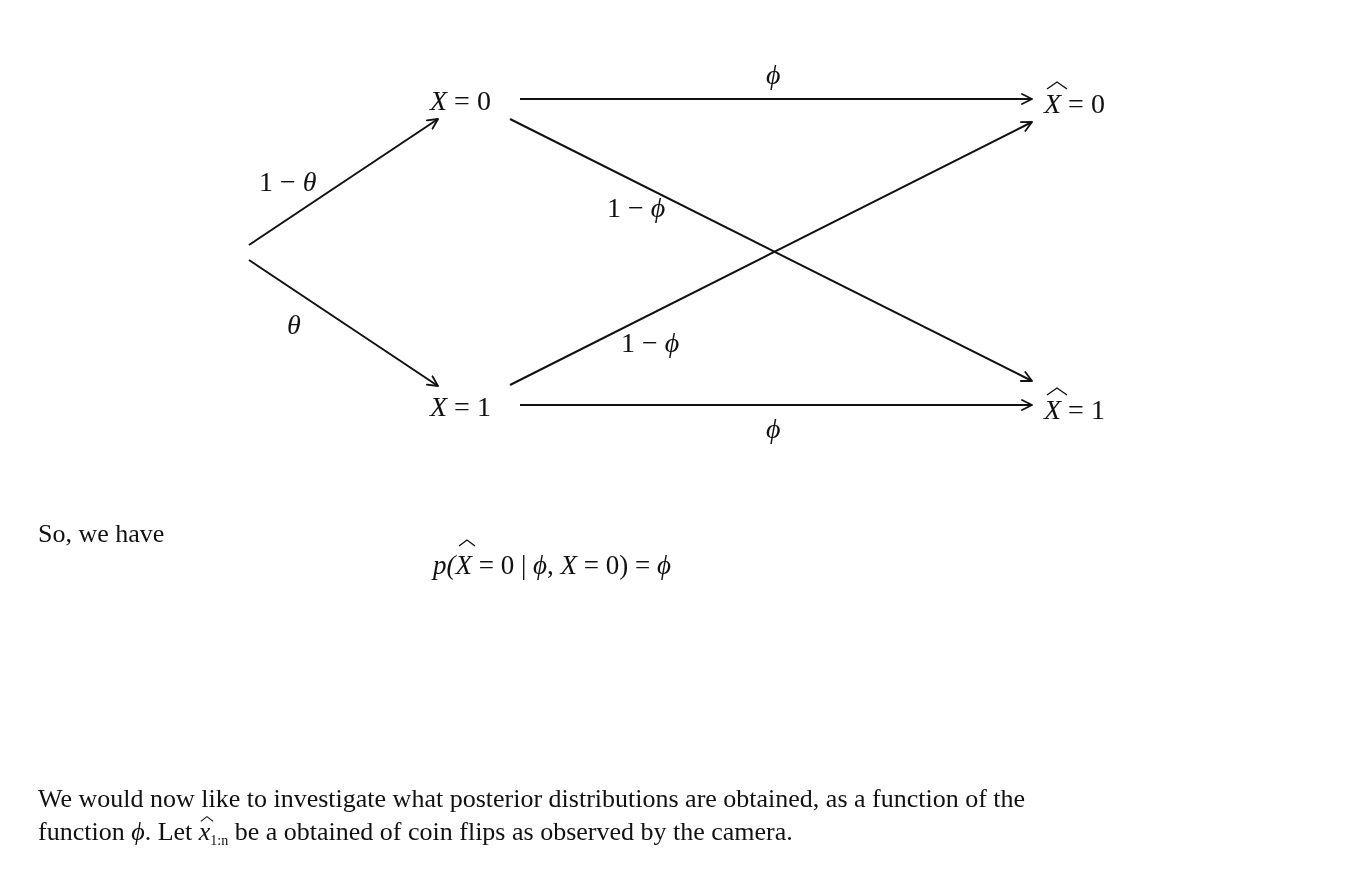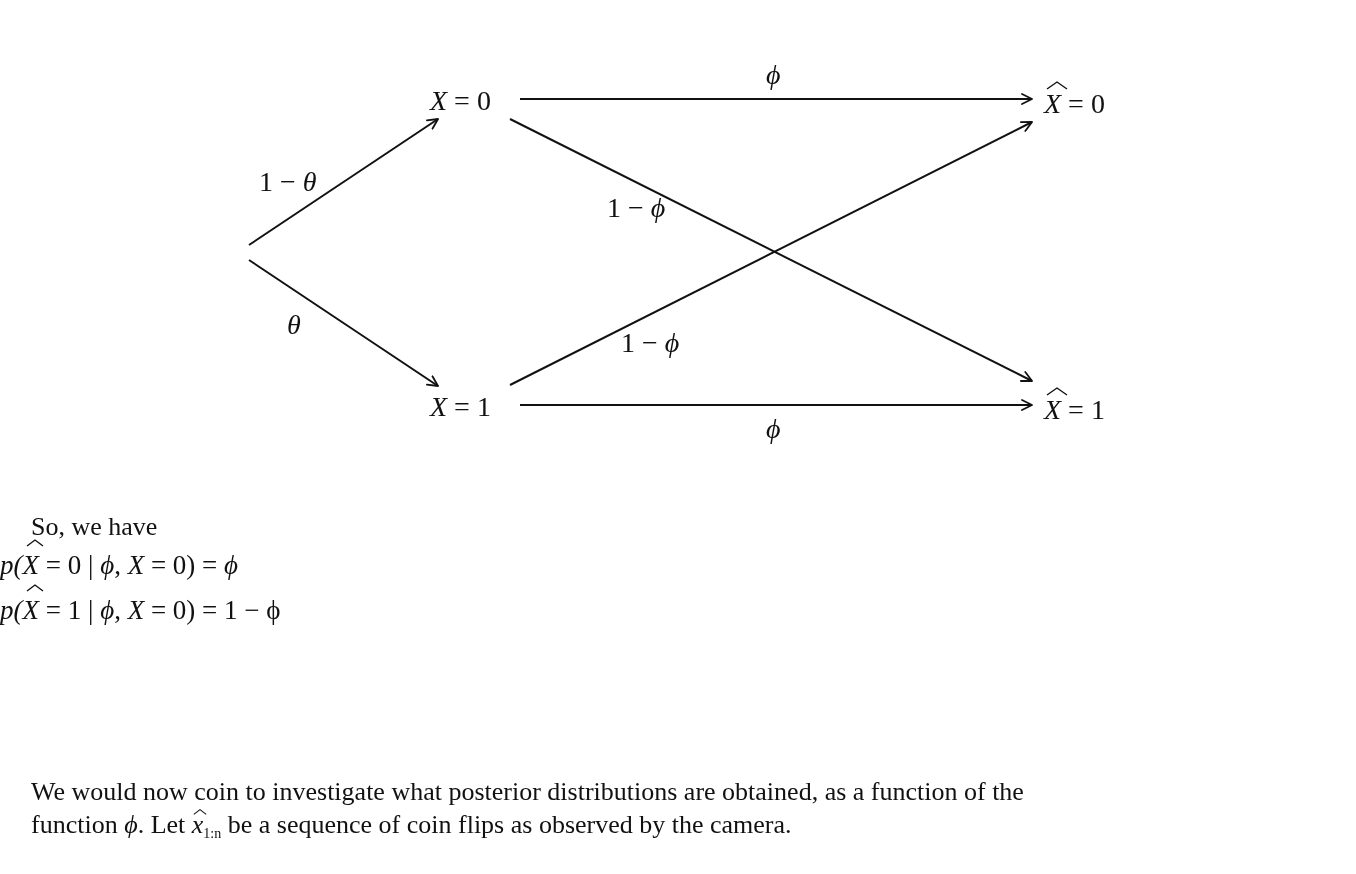--- a/index.html
+++ b/index.html
@@ -31,37 +31,37 @@
       font-family: "Liberation Serif", "DejaVu Serif", serif;
       font-size: 28px;
       fill: #111111;
     }
     .ital { font-style: italic; }
     .para {
       position: absolute;
       left: 30px;
       font-size: 26px;
       line-height: 33px;
-      margin: 1px;
+      margin: 8px;
     }
     .para-intro { top: 509px; }
     .para-final {
       top: 774px;
       width: 1298px;
       text-align: justify;
     }
     .equations {
       position: absolute;
       left: 0;
       top: 544px;
       width: 1356px;
     }
     .eq {
       width: 1104px;
-      text-align: left;
+      text-align: center;
       font-size: 27px;
       height: 45px;
       line-height: 42px;
       white-space: nowrap;
     }
     .eq .var { font-style: italic; }
     .hat {
       position: relative;
       display: inline-block;
       font-style: italic;
@@ -135,25 +135,20 @@
 </div>
 
 <p class="para para-intro">So, we have</p>
 
 <div class="equations">
   <div class="eq">
     <span class="var">p(</span><span class="hat"><span>X</span><svg class="hat-svg" viewBox="0 0 18 8">
           <path d="M1,7 L9,1 L17,7" fill="none" stroke="#111" stroke-width="1.4"></path>
         </svg></span><span> = 0 | </span><span class="var">ϕ</span><span>, </span><span class="var">X</span><span> = 0) = </span><span class="var">ϕ</span>
   </div>
-  <div class="eq">
-    <span class="var">p(</span><span class="hat"><span>X</span><svg class="hat-svg" viewBox="0 0 18 8">
-          <path d="M1,7 L9,1 L17,7" fill="none" stroke="#111" stroke-width="1.4"></path>
-        </svg></span><span> = 1 | </span><span class="var">ϕ</span><span>, </span><span class="var">X</span><span> = 0) = </span><span>1 − ϕ</span>
-  </div>
 </div>
 
 <p class="para para-final">
-  <span>We would now coin to investigate what posterior distributions are obtained, as a function of the</span><br>
+  <span>We would now like to investigate what posterior distributions are obtained, as a function of the</span><br>
   <span>function </span><i>ϕ</i><span>. Let </span><span class="hat"><span>x</span><svg class="hat-svg" viewBox="0 0 18 8" style="left:1px;top:0px;width:14px;">
         <path d="M1,7 L9,1 L17,7" fill="none" stroke="#111" stroke-width="1.4"></path>
-      </svg></span><span class="sub">1:n</span><span> be a sequence of coin flips as observed by the camera.</span>
+      </svg></span><span class="sub">1:n</span><span> be a obtained of coin flips as observed by the camera.</span>
 </p>
 
 </body></html>

